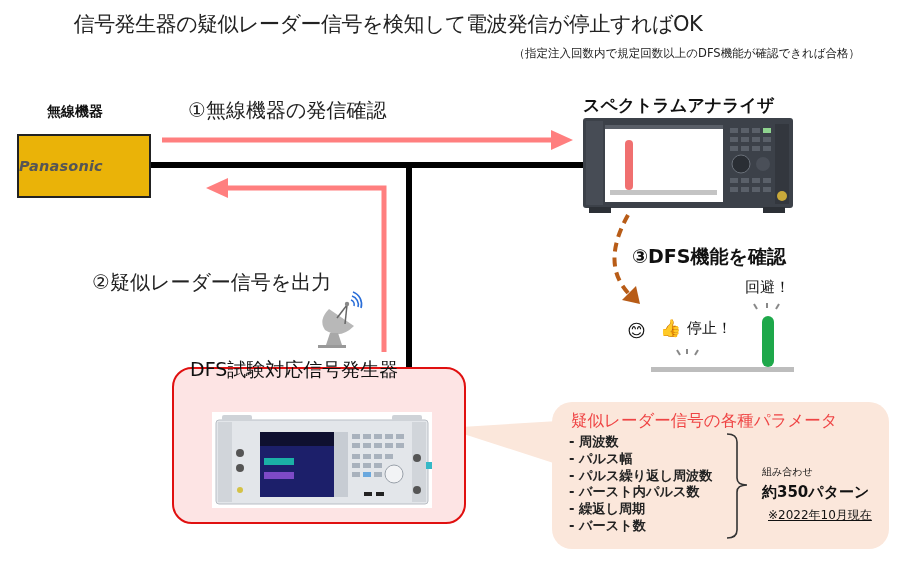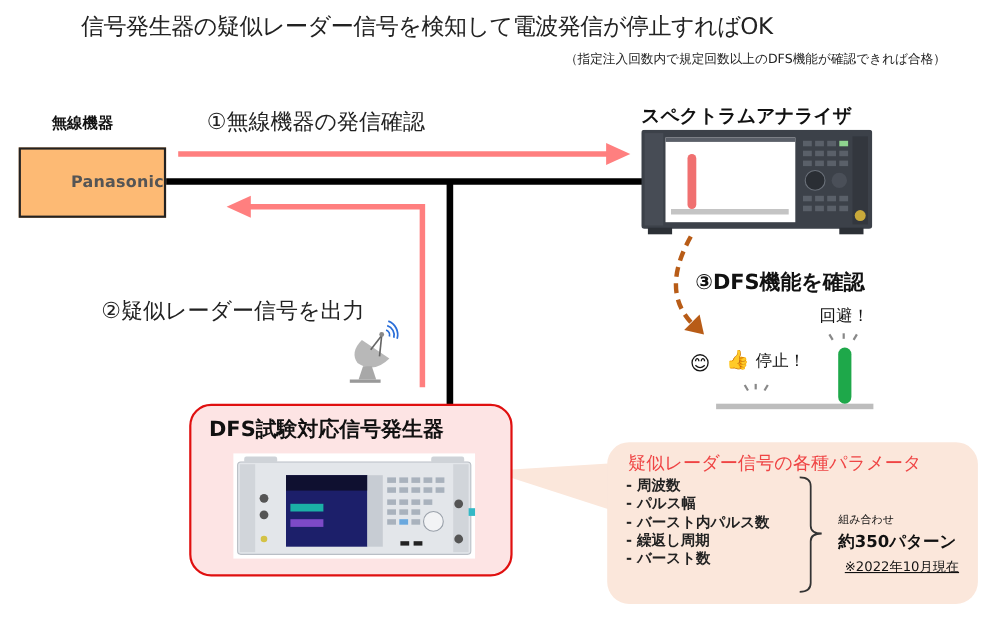--- a/index.html
+++ b/index.html
@@ -4,38 +4,38 @@
 <style>
   * { box-sizing: border-box; margin: 0; padding: 0; }
   html, body { width: 900px; height: 567px; background: #ffffff; overflow: hidden; }
   body { position: relative; font-family: "DejaVu Sans", "Liberation Sans", sans-serif; color: #111; }
   .abs { position: absolute; }
 
   #main-title { left: 0; top: 10px; width: 776px; text-align: center; font-size: 21px; color: #222; letter-spacing: -0.5px; }
   #sub-note { right: 40px; top: 46px; font-size: 11.5px; color: #222; }
 
   #device-label { left: 47px; top: 103px; font-size: 14px; font-weight: bold; }
-  #device-box { left: 17px; top: 134px; width: 134px; height: 64px; border: 2px solid #222; background: #fdba74;
-    display: flex; align-items: center; justify-content: flex-end; }
+  #device-box { left: 17px; top: 134px; width: 134px; height: 64px; border: 2px solid #222; background: #eab308;
+    display: flex; align-items: center; justify-content: flex-start; font-style: italic; }
   #brand { font-size: 14.5px; font-weight: bold; color: #555; letter-spacing: 0.2px; }
 
   #step1 { left: 188px; top: 97px; font-size: 20px; color: #222; }
   #step2 { left: 92px; top: 269px; font-size: 20px; color: #222; }
 
   #sa-label { left: 583px; top: 94px; font-size: 17px; font-weight: bold; }
   #step3 { left: 632px; top: 244px; font-size: 19px; font-weight: bold; }
 
   #avoid { left: 745px; top: 278px; font-size: 15px; }
   #stop { left: 687px; top: 319px; font-size: 15px; }
   #smile { left: 627px; top: 322px; font-size: 18px; line-height: 1; }
   #thumb { left: 660px; top: 320px; font-size: 17px; line-height: 1; }
 
   #gen-box { left: 172px; top: 367px; width: 294px; height: 157px; border: 2px solid #e01010; border-radius: 20px;
     background: #fde4e4; }
-  #gen-title { left: 190px; top: 377px; font-size: 19px; font-weight: bold; }
+  #gen-title { left: 190px; top: 357px; font-size: 19px; font-weight: normal; }
 
   #callout { left: 552px; top: 402px; width: 337px; height: 147px; background: #fbe7db; border-radius: 20px; }
   #callout-title { left: 571px; top: 410px; font-size: 16.5px; color: #ef4444; }
   #param-list { left: 569px; top: 434px; list-style: none; font-size: 13.2px; line-height: 16.8px; color: #222; font-weight: bold; }
   #combo-label { left: 762px; top: 465px; font-size: 10px; }
   #combo-value { left: 762px; top: 483px; font-size: 15px; font-weight: bold; }
   #asof { left: 768px; top: 507px; font-size: 12px; text-decoration: underline; }
 
   svg.layer { position: absolute; left: 0; top: 0; }
 </style>
@@ -193,20 +193,21 @@
   <rect x="152" y="80" width="8" height="4" fill="#222"></rect>
   <rect x="164" y="80" width="8" height="4" fill="#222"></rect>
   <rect x="214" y="50" width="6" height="7" fill="#35b8c6"></rect>
 </svg>
 
 <div id="callout" class="abs"></div>
 <div id="callout-title" class="abs">疑似レーダー信号の各種パラメータ</div>
 <ul id="param-list" class="abs">
   <li>- 周波数</li>
   <li>- パルス幅</li>
+  <li>- パルス繰り返し周波数</li>
   <li>- バースト内パルス数</li>
   <li>- 繰返し周期</li>
   <li>- バースト数</li>
 </ul>
 <svg class="abs" style="left:725px;top:432px;" width="30" height="110">
   <path d="M2,2 Q12,2 12,10 L12,46 Q12,53 22,53 Q12,53 12,60 L12,98 Q12,106 2,106" fill="none" stroke="#333" stroke-width="1.6"></path>
 </svg>
 <div id="combo-label" class="abs">組み合わせ</div>
 <div id="combo-value" class="abs">約350パターン</div>
 <div id="asof" class="abs">※2022年10月現在</div>

